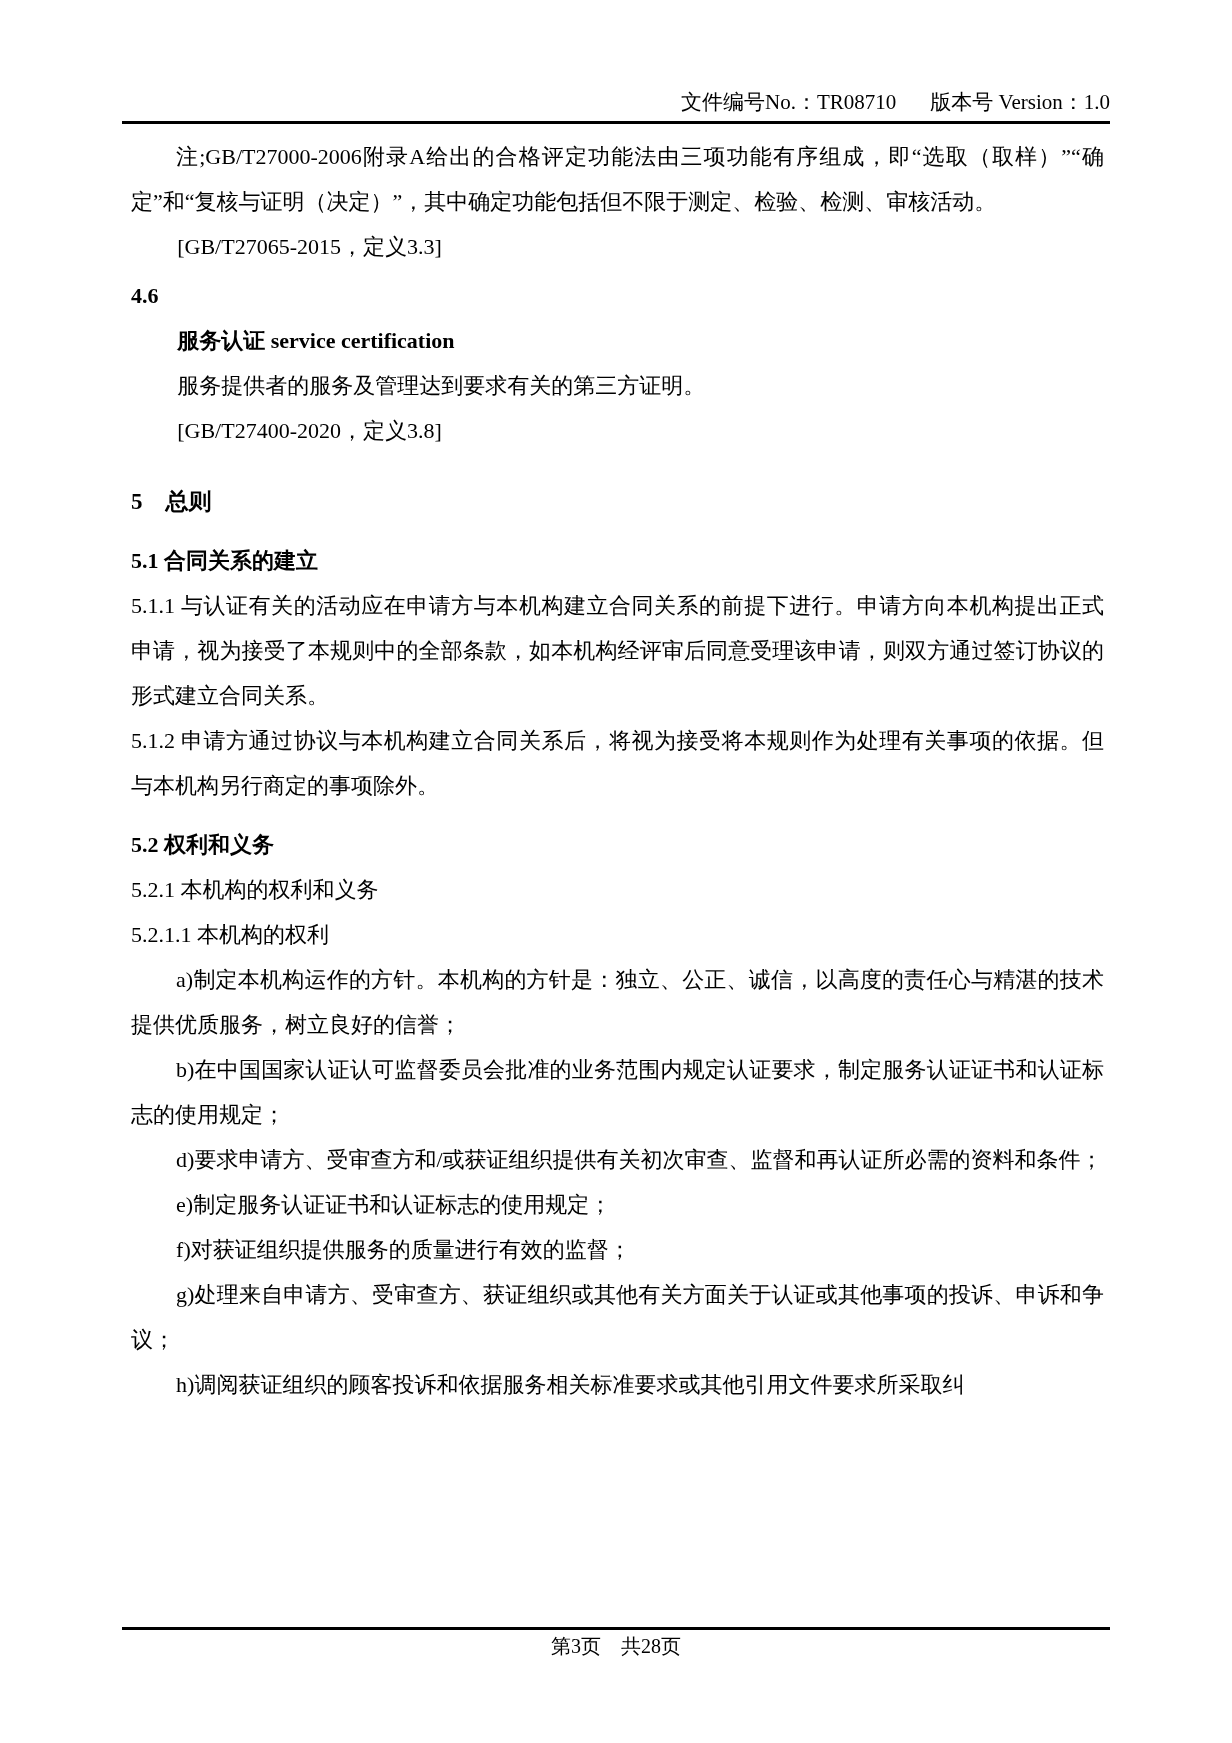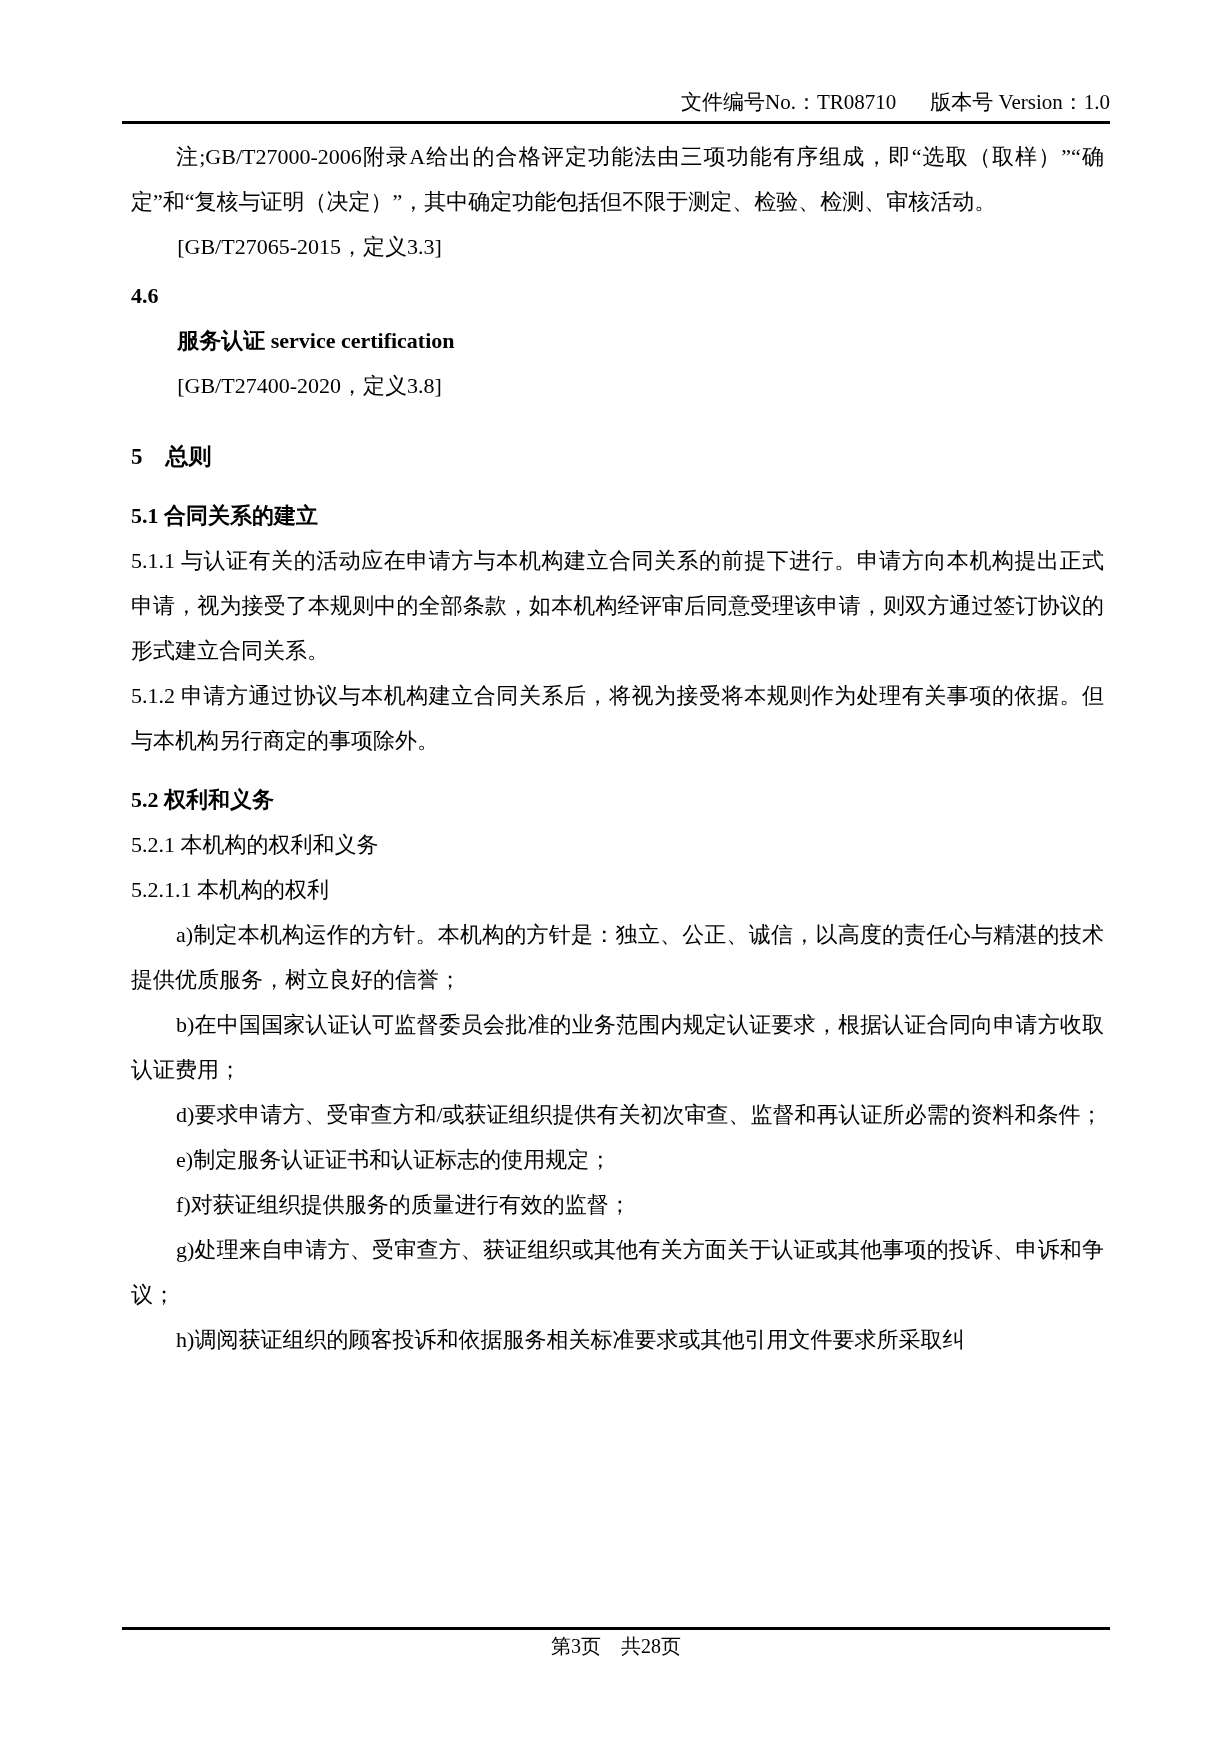--- a/index.html
+++ b/index.html
@@ -94,30 +94,31 @@
     <span>文件编号No.：TR08710</span><span class="sep"></span><span>版本号 Version：1.0</span>
   </div>
 </div>
 <div class="header-rule"></div>
 
 <div class="document-body">
     <p class="para note">注;GB/T27000-2006附录A给出的合格评定功能法由三项功能有序组成，即“选取（取样）”“确定”和“复核与证明（决定）”，其中确定功能包括但不限于测定、检验、检测、审核活动。</p>
     <p class="para ref">[GB/T27065-2015，定义3.3]</p>
     <p class="para hnum">4.6</p>
     <p class="para term">服务认证 service certification</p>
+    <p class="para def">服务提供者的服务及管理达到要求有关的第三方证明。</p>
     <p class="para ref">[GB/T27400-2020，定义3.8]</p>
     <p class="para h1">5　总则</p>
     <p class="para h2">5.1 合同关系的建立</p>
     <p class="para plain">5.1.1 与认证有关的活动应在申请方与本机构建立合同关系的前提下进行。申请方向本机构提出正式申请，视为接受了本规则中的全部条款，如本机构经评审后同意受理该申请，则双方通过签订协议的形式建立合同关系。</p>
     <p class="para plain">5.1.2 申请方通过协议与本机构建立合同关系后，将视为接受将本规则作为处理有关事项的依据。但与本机构另行商定的事项除外。</p>
     <p class="para h2">5.2 权利和义务</p>
     <p class="para plain">5.2.1 本机构的权利和义务</p>
     <p class="para plain">5.2.1.1 本机构的权利</p>
     <p class="para item">a)制定本机构运作的方针。本机构的方针是：独立、公正、诚信，以高度的责任心与精湛的技术提供优质服务，树立良好的信誉；</p>
-    <p class="para item">b)在中国国家认证认可监督委员会批准的业务范围内规定认证要求，根据认证合同向申请方收取认证费用；</p>
+    <p class="para item">b)在中国国家认证认可监督委员会批准的业务范围内规定认证要求，制定服务认证证书和认证标志的使用规定；</p>
     <p class="para item">d)要求申请方、受审查方和/或获证组织提供有关初次审查、监督和再认证所必需的资料和条件；</p>
     <p class="para item">e)制定服务认证证书和认证标志的使用规定；</p>
     <p class="para item">f)对获证组织提供服务的质量进行有效的监督；</p>
     <p class="para item">g)处理来自申请方、受审查方、获证组织或其他有关方面关于认证或其他事项的投诉、申诉和争议；</p>
     <p class="para item">h)调阅获证组织的顾客投诉和依据服务相关标准要求或其他引用文件要求所采取纠</p>
   </div>
 
 <div class="footer-rule"></div>
 <div class="page-footer">第3页　共28页</div>
 

